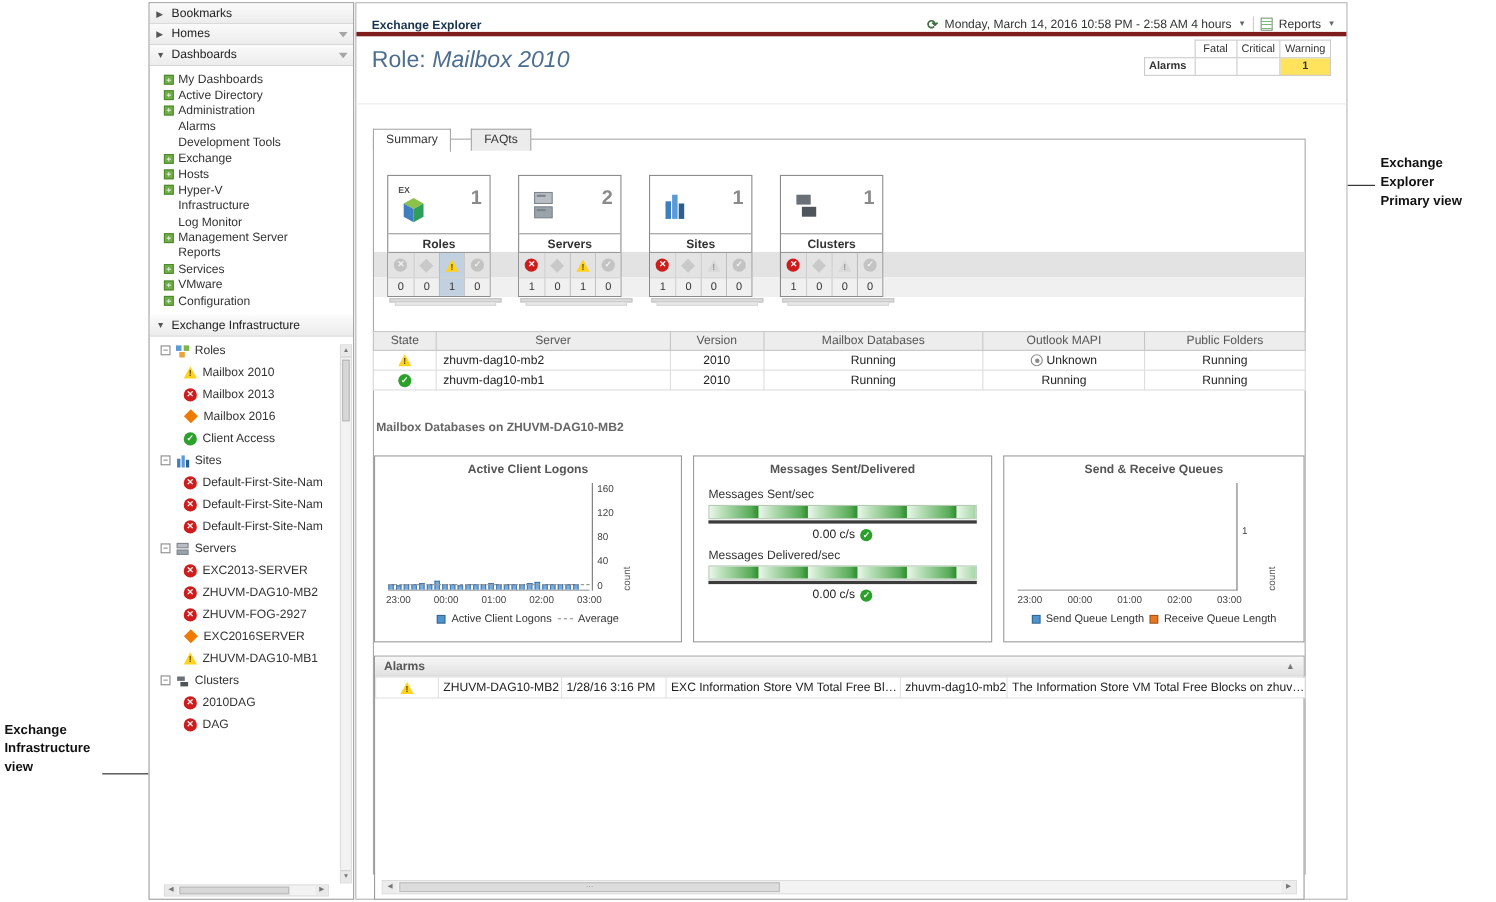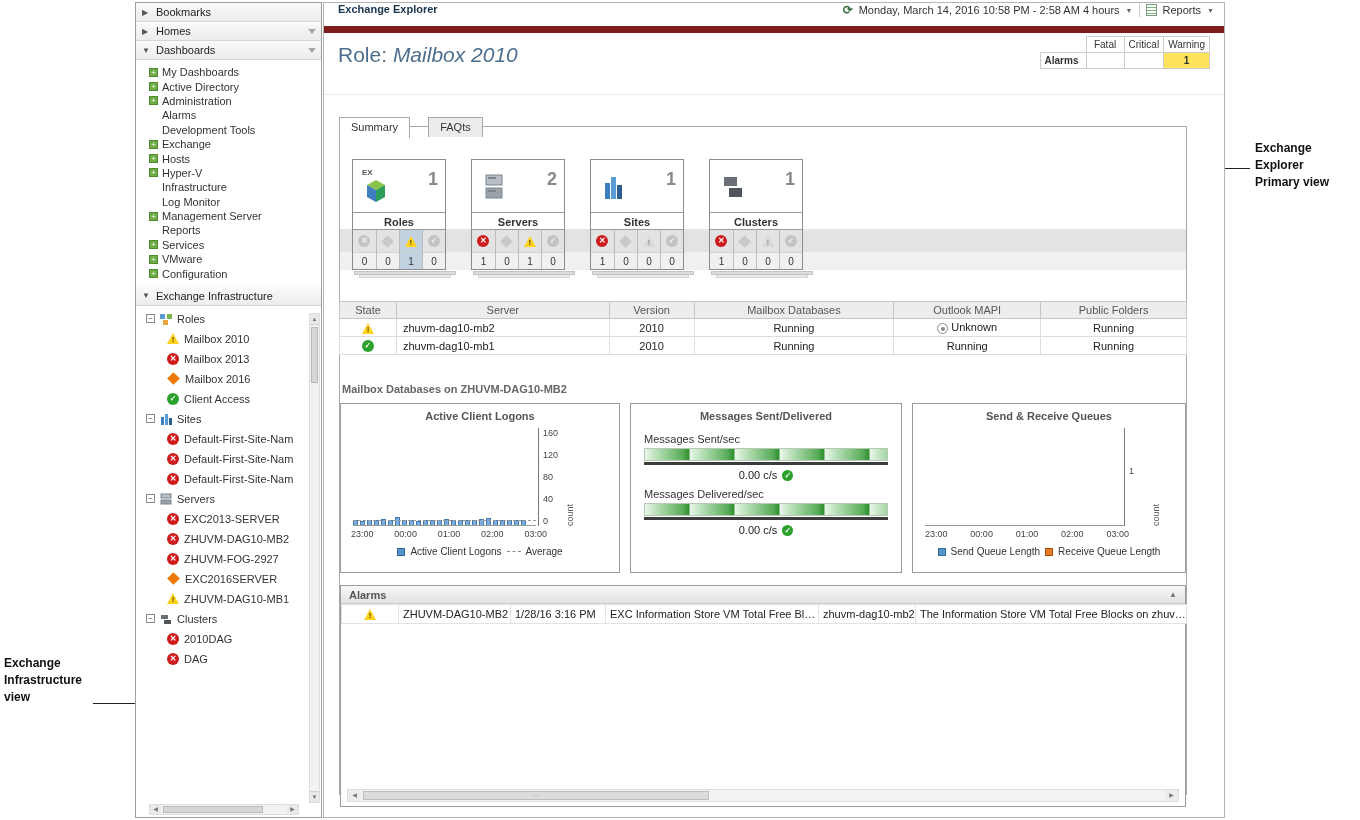--- a/index.html
+++ b/index.html
@@ -44,21 +44,21 @@
 .vsb{position:absolute;right:1px;top:310px;bottom:14px;width:11px;background:#f2f2f2;border:1px solid #ddd}
 .vsb .arr{height:11px;font-size:6px;line-height:11px;text-align:center;color:#777;background:#e9e9e9;border-bottom:1px solid #d0d0d0;cursor:pointer}
 .vsb .arrb{position:absolute;bottom:0;left:0;right:0;border-top:1px solid #d0d0d0;border-bottom:none}
 .vsb .thumb{position:absolute;left:1px;right:1px;top:13px;height:56px;background:#d7d7d7;border:1px solid #b9b9b9;cursor:pointer}
 .hsb{position:absolute;left:13px;bottom:2px;width:150px;height:11px;background:#f2f2f2;border:1px solid #ddd;display:flex;align-items:center}
 .hsb .arr{width:11px;font-size:6px;text-align:center;color:#777;background:#e9e9e9;align-self:stretch;line-height:9px;cursor:pointer}
 .hsb .thumb{width:100px;height:7px;margin-left:2px;background:#d7d7d7;border:1px solid #b9b9b9;cursor:pointer}
 
 
 .main{position:absolute;left:323px;top:2px;width:902px;height:816px;border:1px solid #b5b5b5;background:#fff}
-.topbar{height:30px;border-bottom:7px solid #7f1d1d;display:flex;align-items:flex-start;padding:0 10px 0 14px}
+.topbar{height:30px;border-bottom:4px solid #7f1d1d;display:flex;align-items:flex-end;padding:0 10px 0 14px}
 .crumb{font-weight:bold;color:#18344f}
 .toprt{margin-left:auto;display:flex;align-items:center;gap:6px;color:#333}
 .tricon{color:#3d6e3d;font-size:12px;font-weight:bold}
 .caret{font-size:7px;color:#666}
 .vdiv{width:1px;height:14px;background:#ccc}
 .repicon{width:11px;height:12px;border:1px solid #7d997d;background:linear-gradient(#fff 0 2px,#7cb87c 2px 3px,#fff 3px 5px,#7cb87c 5px 6px,#fff 6px 8px,#7cb87c 8px 9px,#fff 9px)}
 .titlebar{height:62px;position:relative;border-bottom:1px solid #ececec}
 .ptitle-big{position:absolute;left:14px;top:10px;font-size:21px;color:#4d6e8e}
 .minitbl{position:absolute;right:14px;top:3px;border-collapse:collapse;font-size:10px;color:#333}
 .minitbl td{border:1px solid #ccc;height:16px;text-align:center;padding:0 4px;background:#fff}
@@ -92,21 +92,21 @@
 .stack2{margin:0 auto;width:86%;height:3px;background:#e9e9e9;border:1px solid #d6d6d6;border-top:none}
 
 
 .stable{border-collapse:collapse;width:848px;margin-top:8px;margin-left:-1px}
 .stable th{background:#ededed;border:1px solid #c6c6c6;font-weight:normal;color:#555;height:17px;font-size:11px}
 .stable td{border:1px solid #ddd;height:18px;text-align:center;color:#222;background:#fff}
 .stable td.l{text-align:left;padding-left:6px}
 .section-title{margin:28px 0 0 2px;font-weight:bold;color:#666}
 
 
-.charts-row{display:flex;gap:10px;margin-top:8px}
+.charts-row{display:flex;gap:10px;margin-top:19px}
 .panel{border:1px solid #9b9b9b;height:170px;background:#fff}
 .p1{width:280px}.p2{width:272px}.p3{width:274px}
 .ptitle{font-weight:bold;color:#555;text-align:center;padding:6px 0 4px}
 .cbody{display:flex;padding:2px 0 0 10px;align-items:flex-start}
 .plot{width:188px;height:98px;position:relative;border-right:1px solid #777}
 .bars{position:absolute;left:2px;right:2px;top:0;bottom:0;display:flex;align-items:flex-end;gap:2px;border-bottom:1px solid #999}
 .bar{width:5px;background:#7aade0;border:1px solid #4579ac;border-bottom:none}
 .avg{position:absolute;left:2px;right:2px;border-top:1px dashed #999}
 .ycol{width:24px;height:98px;display:flex;flex-direction:column;justify-content:space-between;font-size:9px;color:#444;padding-left:4px}
 .ycol1{justify-content:flex-start}

